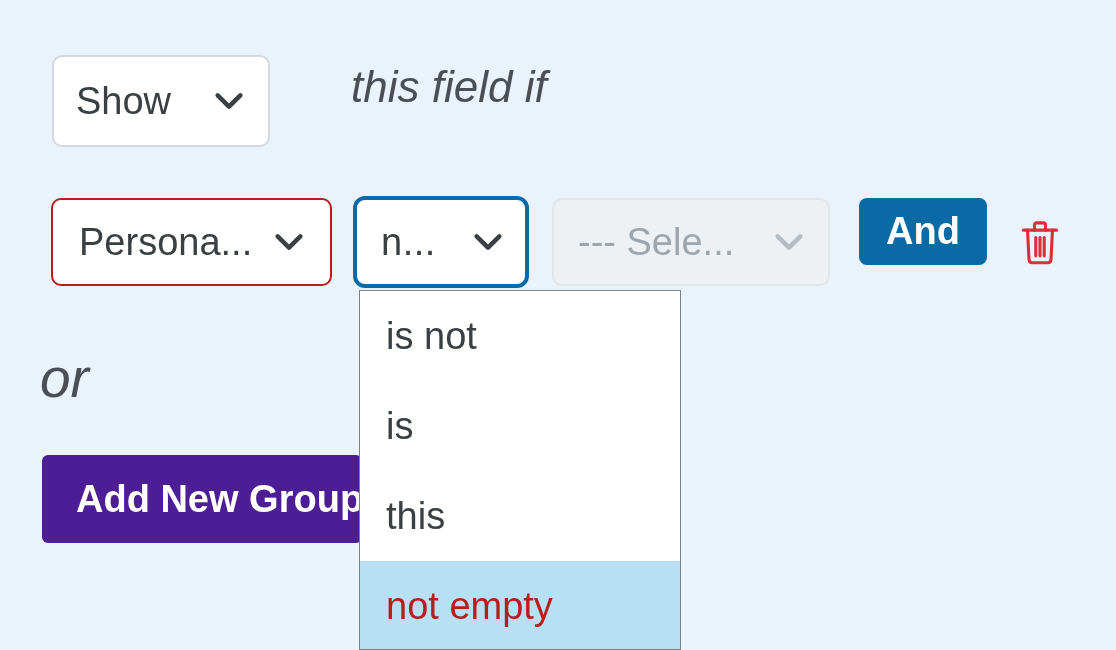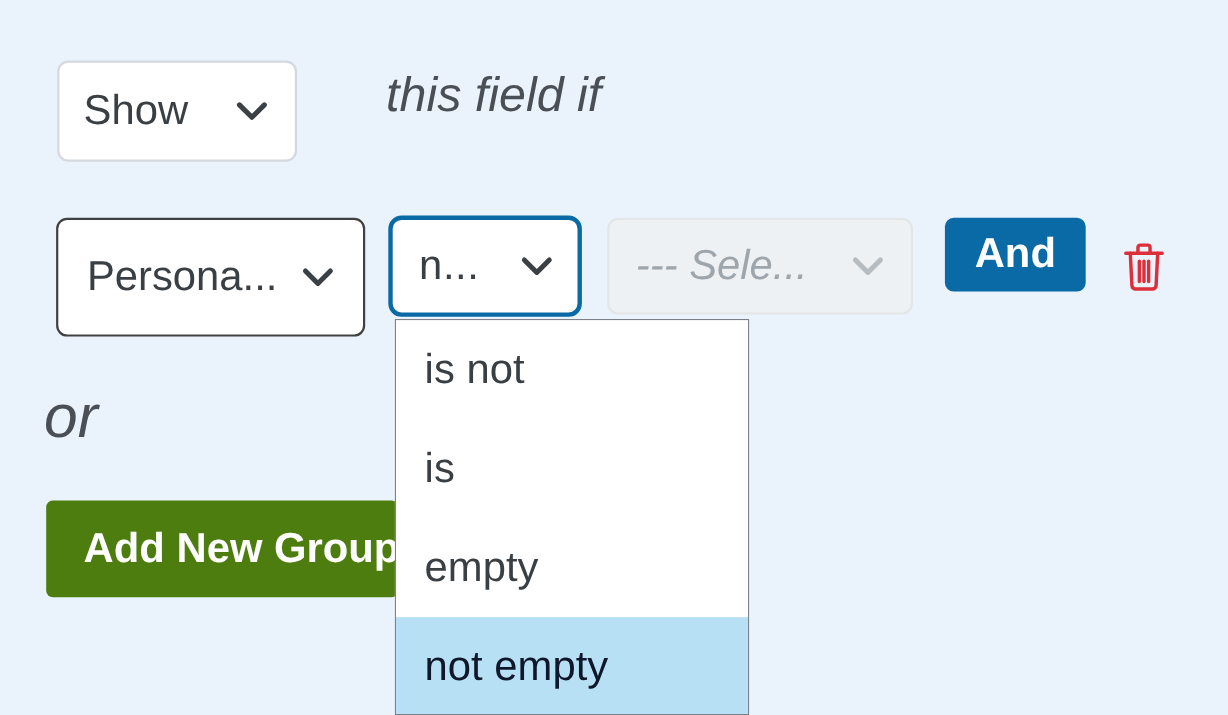--- a/index.html
+++ b/index.html
@@ -50,23 +50,23 @@
     color: #4a4f55;
     margin-left: 37px;
   }
 
   
   .field-select {
     position: absolute;
     left: 51px;
     top: 198px;
     width: 281px;
-    height: 108px;
-    background: #ffffff;
-    border: 2px solid #404040;
+    height: 88px;
+    background: #ffffff;
+    border: 2px solid #b91c1c;
     border-radius: 10px;
     display: flex;
     align-items: center;
     padding: 0 24px 0 26px;
     cursor: pointer;
   }
   .field-select .label {
     font-size: 38px;
     color: #3a3f44;
     flex: 1;
@@ -105,21 +105,20 @@
     top: 198px;
     width: 278px;
     height: 88px;
     background: #eef1f3;
     border: 2px solid #e2e6e9;
     border-radius: 10px;
     display: flex;
     align-items: center;
     padding: 0 22px 0 24px;
     cursor: default;
-    font-style: italic;
   }
   .value-select .label {
     font-size: 38px;
     color: #9da6ad;
     flex: 1;
     white-space: nowrap;
     overflow: hidden;
     text-overflow: ellipsis;
   }
 
@@ -159,21 +158,21 @@
     color: #4a4f55;
   }
 
   
   .add-group-btn {
     position: absolute;
     left: 42px;
     top: 455px;
     height: 88px;
     width: 320px;
-    background: #4d7c0f;
+    background: #4c1d95;
     border-radius: 6px;
     display: flex;
     align-items: center;
     padding-left: 34px;
     color: #ffffff;
     font-size: 38px;
     font-weight: 600;
     cursor: pointer;
     white-space: nowrap;
     overflow: hidden;
@@ -196,21 +195,21 @@
     display: flex;
     align-items: center;
     padding-left: 26px;
     font-size: 38px;
     color: #3a3f44;
     cursor: pointer;
     white-space: nowrap;
   }
   .op-dropdown .item.highlight {
     background: #b7e0f4;
-    color: #0f172a;
+    color: #b91c1c;
   }
 
   
   .chevron {
     width: 34px;
     height: 34px;
     flex: 0 0 auto;
   }
   .chevron svg { display: block; }
   .chevron-dark svg path { stroke: #3b4045; }
@@ -278,17 +277,17 @@
 
   <div class="or-label">or</div>
 
   <div class="add-group-btn">
     <span>Add New Group</span>
   </div>
 
   <div class="op-dropdown">
     <div class="item">is not</div>
     <div class="item">is</div>
-    <div class="item">empty</div>
+    <div class="item">this</div>
     <div class="item highlight">not empty</div>
   </div>
 
 </div>
 
 </body></html>

